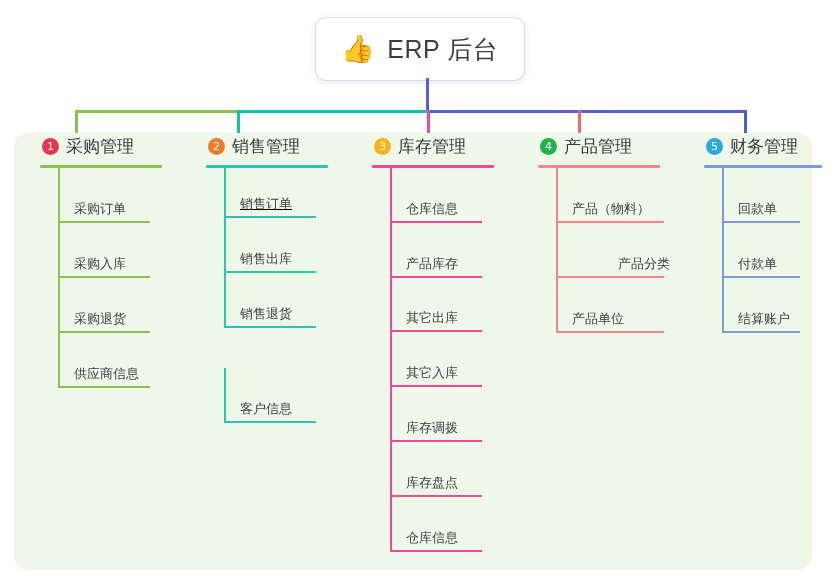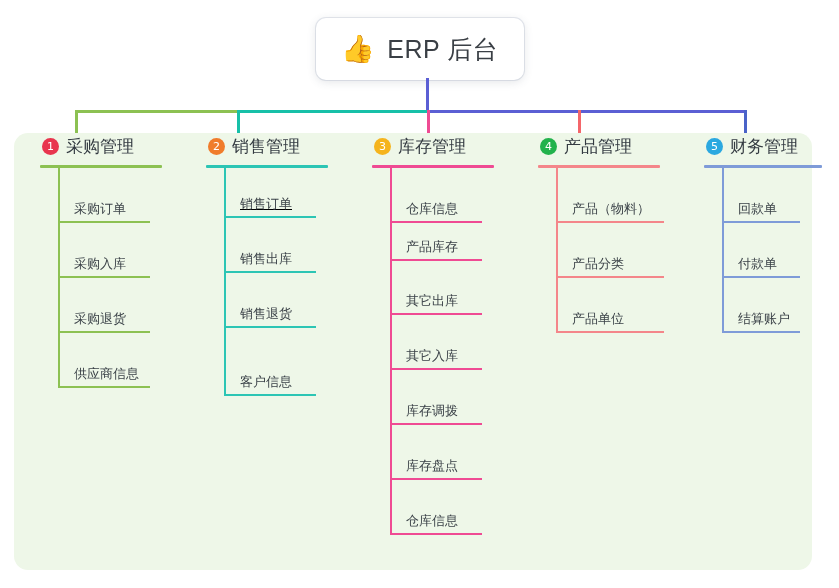--- a/index.html
+++ b/index.html
@@ -125,40 +125,40 @@
             <div class="leaf" style="height: 55px;">
               <div class="leaf-spine" style="background: rgb(44, 197, 180);"></div>
               <div class="leaf-rule" style="width: 92px; background: rgb(44, 197, 180);"></div>
               <div class="leaf-label">销售出库</div>
             </div>
             <div class="leaf" style="height: 55px; text-align: right;">
               <div class="leaf-spine" style="background: rgb(44, 197, 180);"></div>
               <div class="leaf-rule" style="width: 92px; background: rgb(44, 197, 180);"></div>
               <div class="leaf-label">销售退货</div>
             </div>
-            <div class="leaf" style="height: 68px;">
+            <div class="leaf" style="height: 55px; margin-top: 40px;">
               <div class="leaf-spine" style="background: rgb(44, 197, 180);"></div>
               <div class="leaf-rule" style="width: 92px; background: rgb(44, 197, 180);"></div>
               <div class="leaf-label">客户信息</div>
             </div>
           </div>
         </div>
         <div class="col" style="left: 358px;">
           <div class="col-head">
             <span class="badge" style="background: rgb(245, 180, 29);">3</span>
             <span class="col-title">库存管理</span>
           </div>
           <div class="head-rule" style="width: 122px; background: rgb(239, 75, 147);"></div>
           <div class="leaves" style="margin-left: 18px;">
             <div class="leaf" style="height: 55px;">
               <div class="leaf-spine" style="background: rgb(239, 75, 147);"></div>
               <div class="leaf-rule" style="width: 92px; background: rgb(239, 75, 147);"></div>
               <div class="leaf-label">仓库信息</div>
             </div>
-            <div class="leaf" style="height: 38px;">
+            <div class="leaf" style="height: 55px;">
               <div class="leaf-spine" style="background: rgb(239, 75, 147);"></div>
               <div class="leaf-rule" style="width: 92px; background: rgb(239, 75, 147);"></div>
               <div class="leaf-label">产品库存</div>
             </div>
             <div class="leaf" style="height: 54px;">
               <div class="leaf-spine" style="background: rgb(239, 75, 147);"></div>
               <div class="leaf-rule" style="width: 92px; background: rgb(239, 75, 147);"></div>
               <div class="leaf-label">其它出库</div>
             </div>
             <div class="leaf" style="height: 55px;">
@@ -188,21 +188,21 @@
             <span class="badge" style="background: rgb(34, 178, 76);">4</span>
             <span class="col-title">产品管理</span>
           </div>
           <div class="head-rule" style="width: 122px; background: rgb(244, 134, 138);"></div>
           <div class="leaves" style="margin-left: 18px;">
             <div class="leaf" style="height: 55px;">
               <div class="leaf-spine" style="background: rgb(244, 134, 138);"></div>
               <div class="leaf-rule" style="width: 108px; background: rgb(244, 134, 138);"></div>
               <div class="leaf-label">产品（物料）</div>
             </div>
-            <div class="leaf" style="height: 55px;">
+            <div class="leaf" style="height: 55px; padding-left: 46px;">
               <div class="leaf-spine" style="background: rgb(244, 134, 138);"></div>
               <div class="leaf-rule" style="width: 108px; background: rgb(244, 134, 138);"></div>
               <div class="leaf-label">产品分类</div>
             </div>
             <div class="leaf" style="height: 55px;">
               <div class="leaf-spine" style="background: rgb(244, 134, 138);"></div>
               <div class="leaf-rule" style="width: 108px; background: rgb(244, 134, 138);"></div>
               <div class="leaf-label">产品单位</div>
             </div>
           </div>

